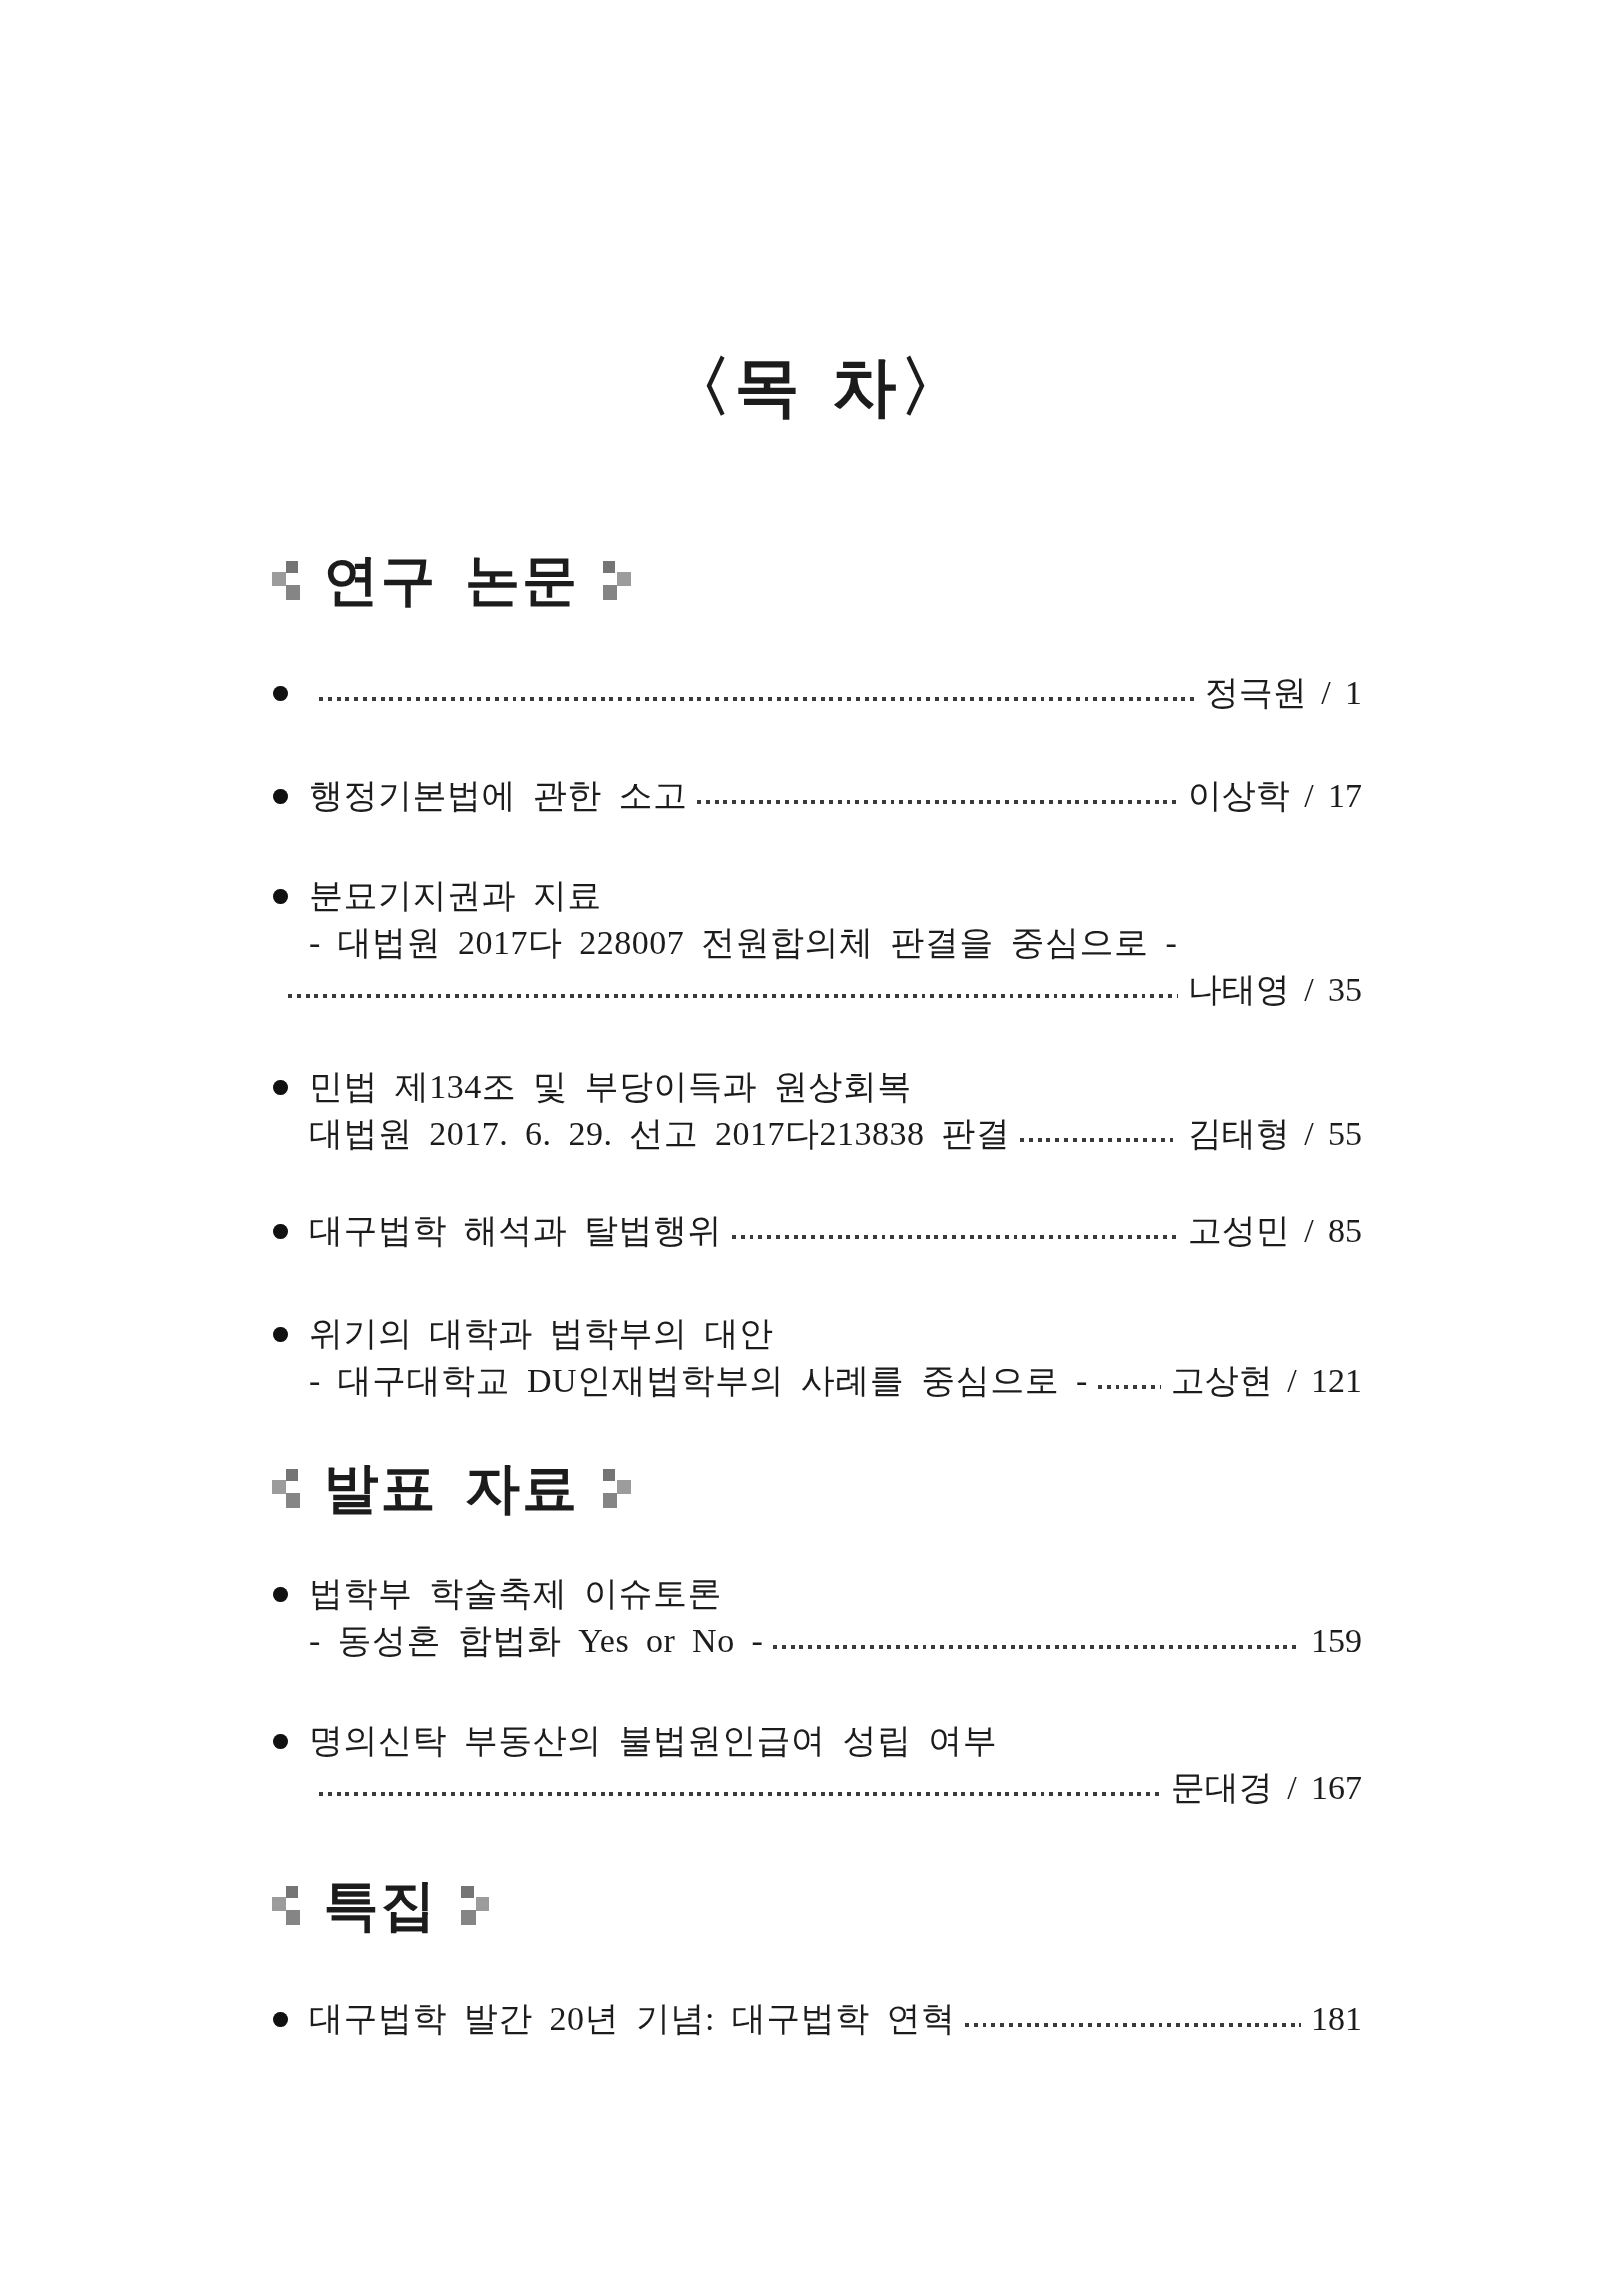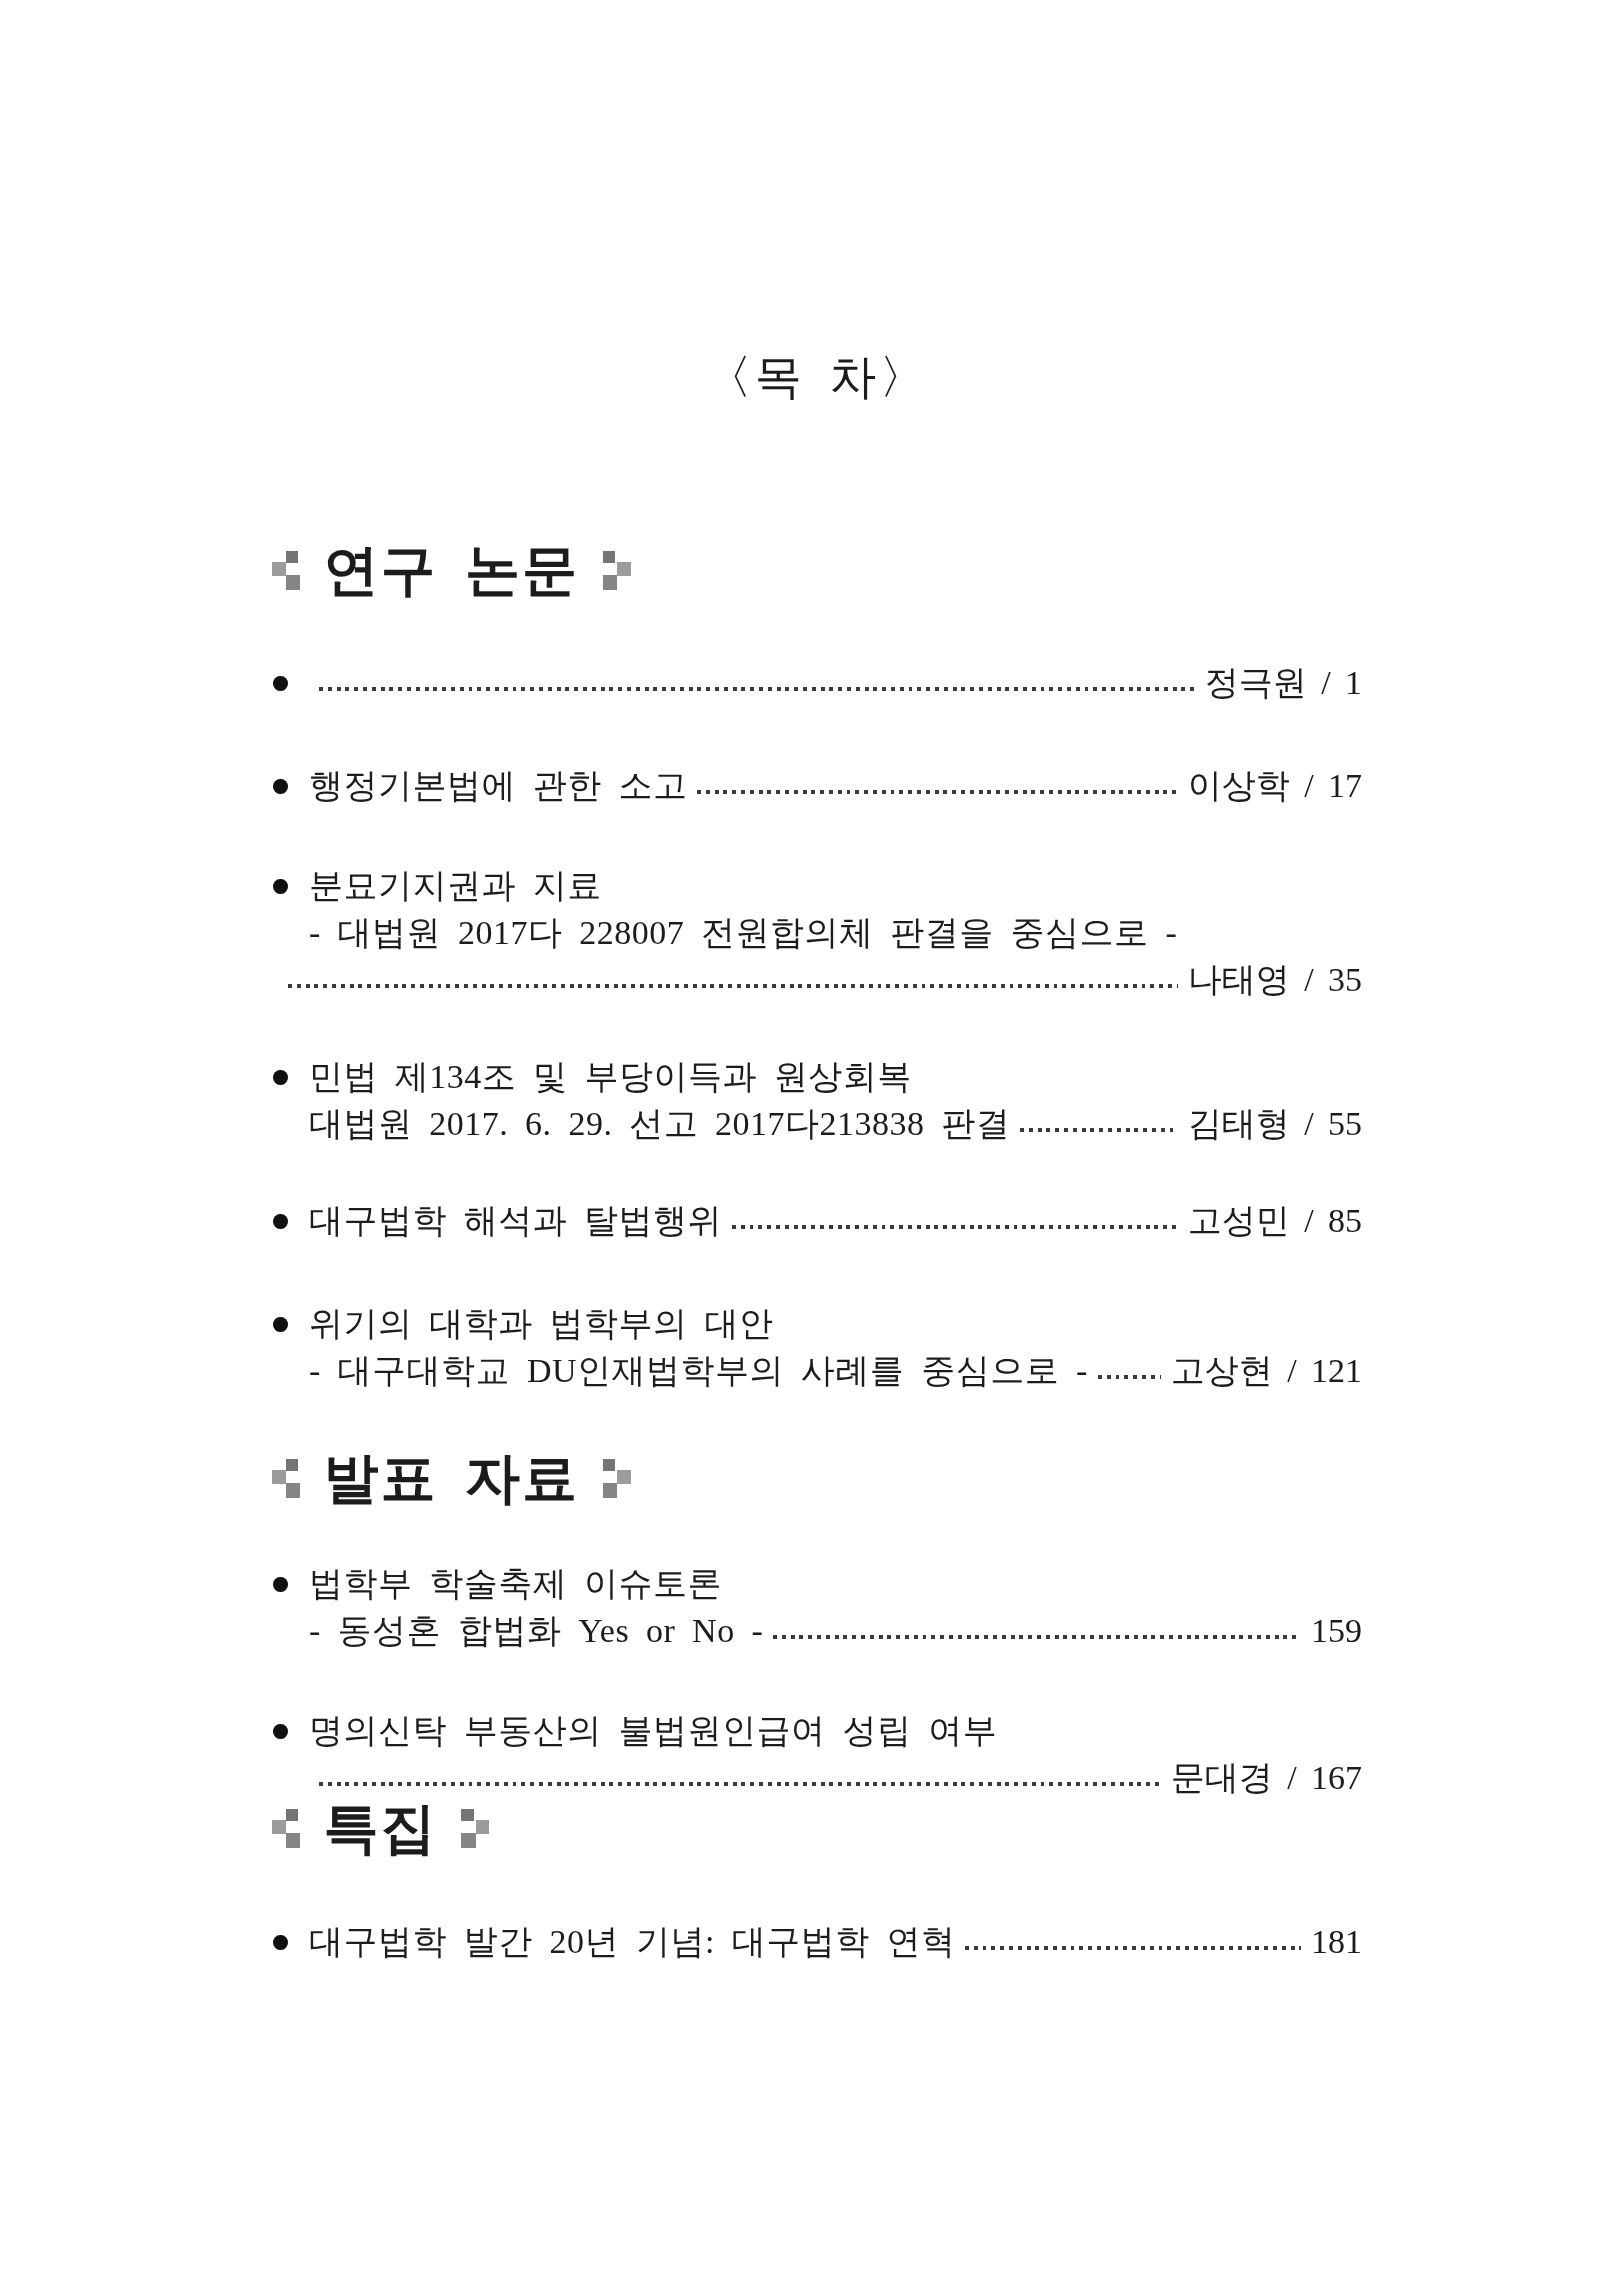--- a/index.html
+++ b/index.html
@@ -10,25 +10,25 @@
     height: 2293px;
     background: #ffffff;
     font-family: "Liberation Serif", "DejaVu Serif", serif;
     color: #1c1c1c;
     overflow: hidden;
   }
   .content { padding: 0 259px 0 272px; }
 
   
   .doc-title {
-    margin: 6px;
+    margin: 16px;
     padding-top: 341px;
     text-align: center;
-    font-size: 47px;
-    font-weight: normal;
+    font-size: 65px;
+    font-weight: bold;
     letter-spacing: 2.9px;
     line-height: 61px;
     word-spacing: 9.8px;
   }
 
   
   .section-header {
     display: flex;
     align-items: center;
     gap: 23.5px;
@@ -71,21 +71,21 @@
   .leader-row { margin-left: -31px; }
 
   
   .mt45 { margin-top: 56px; }
   .mt51 { margin-top: 50px; }
   .mt54 { margin-top: 53px; }
   .mt55 { margin-top: 54px; }
   .mt58 { margin-top: 57px; }
   .mt62 { margin-top: 61px; }
   .mt63 { margin-top: 62px; }
-  .mt68 { }
+  .mt68 { margin-top: 67px; }
   .mt138 { margin-top: 135px; }
 </style>
 </head>
 <body>
 
 <div class="page">
   <div class="content">
 
     <h1 class="doc-title">〈목 차〉</h1>
 

